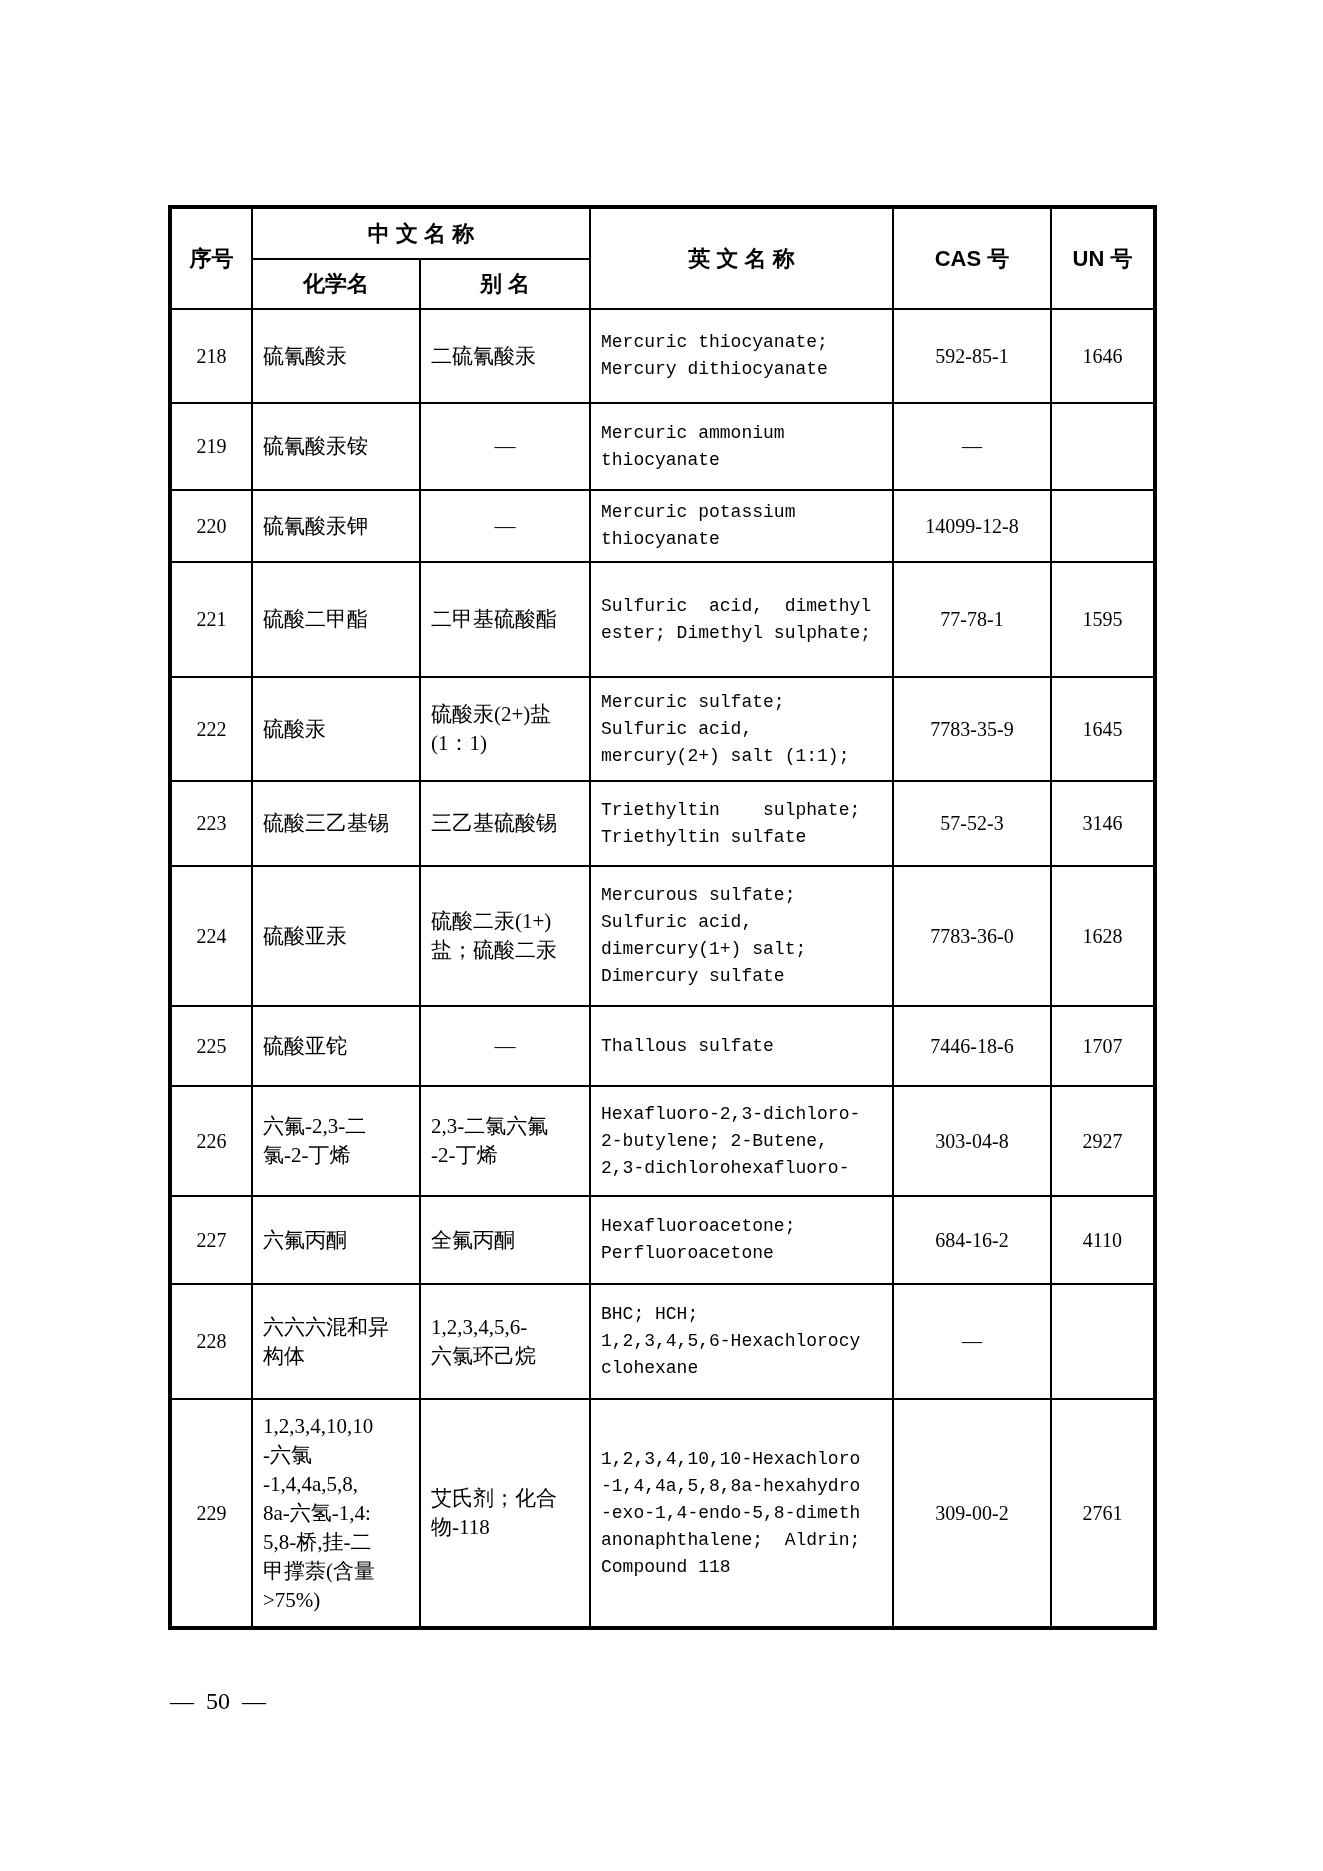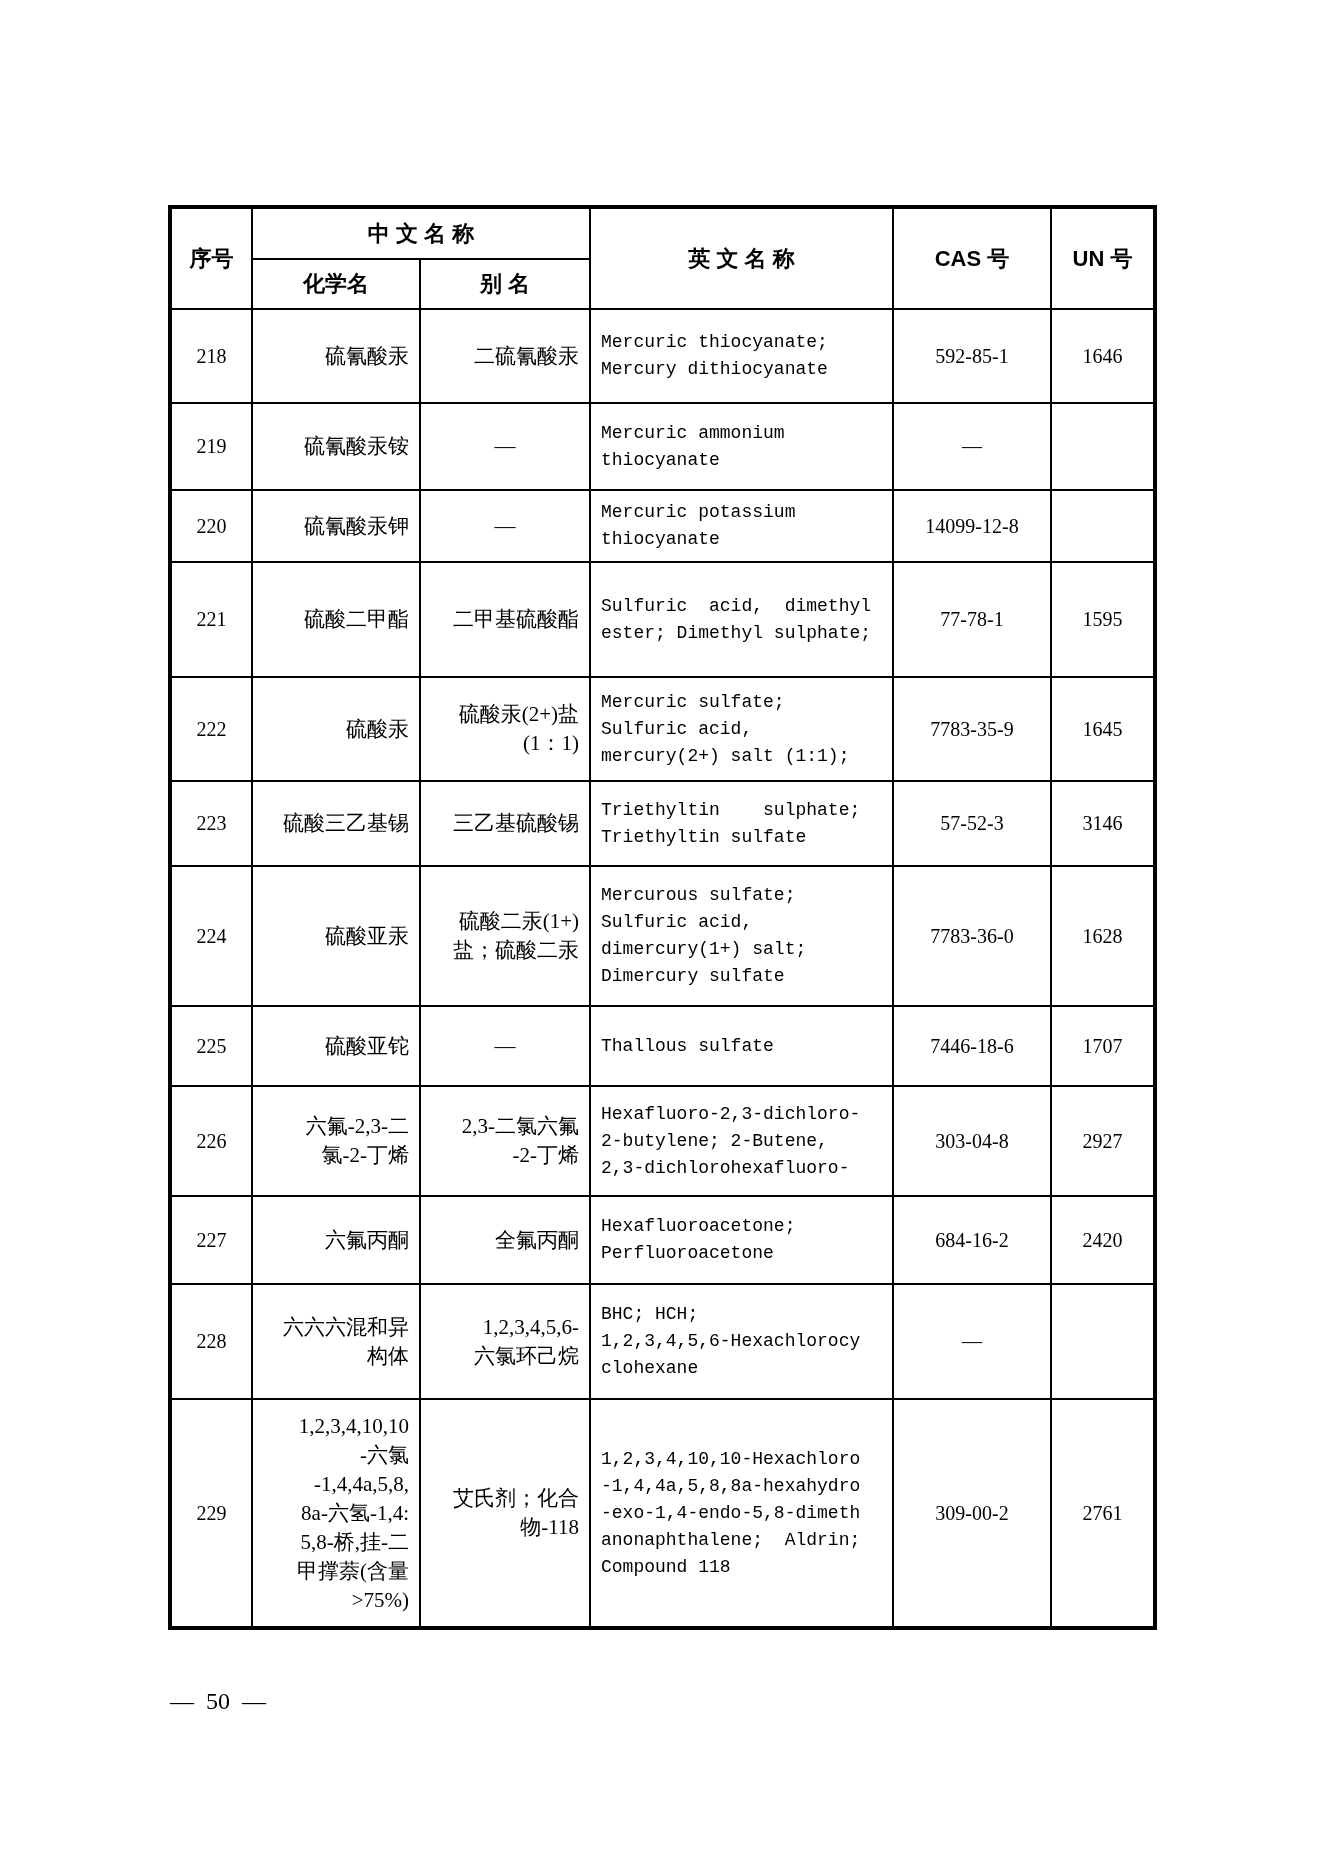--- a/index.html
+++ b/index.html
@@ -44,21 +44,21 @@
   }
   
   .c-serial {
     font-size: 20px;
     text-align: center;
     font-family: "Liberation Serif", "DejaVu Serif", serif;
   }
   .c-cn, .c-alias {
     font-size: 21px;
     line-height: 29px;
-    text-align: right;
+    text-align: left;
     white-space: pre-wrap;
     word-break: break-all;
     font-family: "Liberation Serif", "DejaVu Serif", serif;
   }
   .c-en {
     font-size: 18px;
     line-height: 27px;
     text-align: left;
     white-space: pre-wrap;
     word-break: break-all;
@@ -206,21 +206,21 @@
         <td class="c-un">2927</td>
       </tr>
 
       <tr style="height:88px">
         <td class="c-serial">227</td>
         <td class="c-cn">六氟丙酮</td>
         <td class="c-alias">全氟丙酮</td>
         <td class="c-en">Hexafluoroacetone;
 Perfluoroacetone</td>
         <td class="c-cas">684-16-2</td>
-        <td class="c-un">2420</td>
+        <td class="c-un">4110</td>
       </tr>
 
       <tr style="height:115px">
         <td class="c-serial">228</td>
         <td class="c-cn">六六六混和异
 构体</td>
         <td class="c-alias">1,2,3,4,5,6-
 六氯环己烷</td>
         <td class="c-en">BHC; HCH;
 1,2,3,4,5,6-Hexachlorocy

